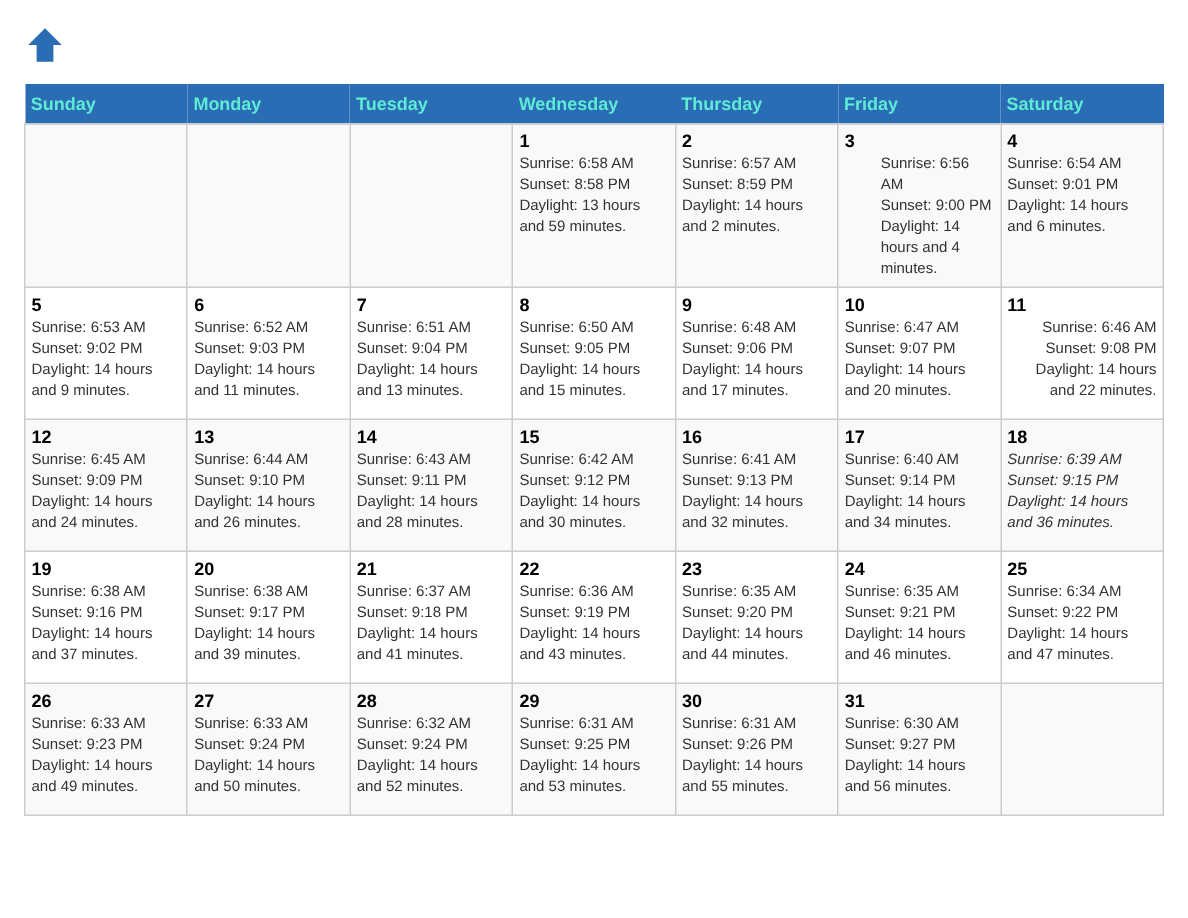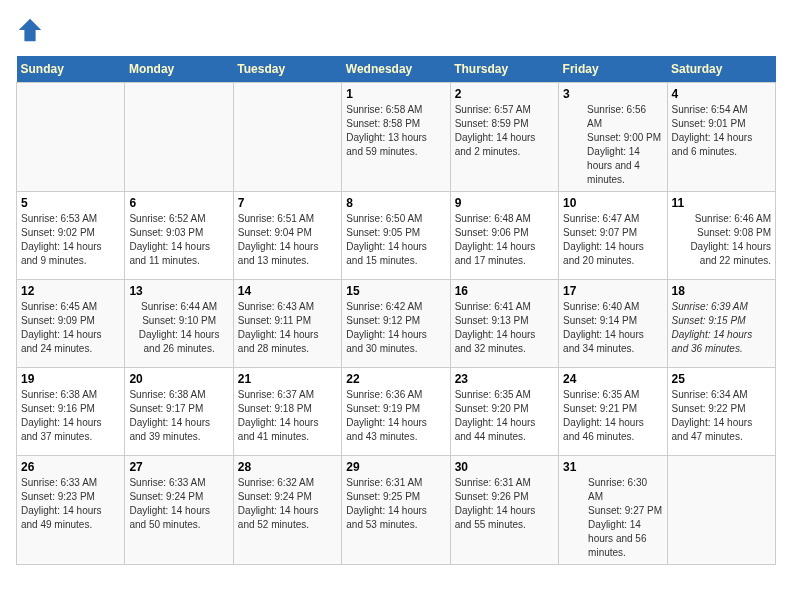--- a/index.html
+++ b/index.html
@@ -44,21 +44,21 @@
       font-size: 14px;
       color: #333;
     }
     table {
       width: 100%;
       border-collapse: collapse;
       font-size: 11px;
     }
     thead tr th {
       background-color: #2a6db5;
-      color: #fef9c3;
+      color: #5eead4;
       padding: 6px 4px;
       text-align: left;
       font-size: 12px;
       font-weight: bold;
     }
     tbody tr td {
       border: 1px solid #ccc;
       vertical-align: top;
       padding: 4px 4px;
       width: 14.28%;
@@ -193,21 +193,21 @@
       </tr>
       <tr>
         <td>
           <span class="day-num">12</span>
           <div class="cell-content" style="white-space: pre-line;">Sunrise: 6:45 AM
 Sunset: 9:09 PM
 Daylight: 14 hours and 24 minutes.</div>
         </td>
         <td>
           <span class="day-num">13</span>
-          <div class="cell-content" style="white-space: pre-line; text-align: center;">Sunrise: 6:44 AM
+          <div class="cell-content" style="white-space: pre-line;">Sunrise: 6:44 AM
 Sunset: 9:10 PM
 Daylight: 14 hours and 26 minutes.</div>
         </td>
         <td>
           <span class="day-num">14</span>
           <div class="cell-content" style="white-space: pre-line;">Sunrise: 6:43 AM
 Sunset: 9:11 PM
 Daylight: 14 hours and 28 minutes.</div>
         </td>
         <td>
@@ -305,20 +305,20 @@
 Daylight: 14 hours and 53 minutes.</div>
         </td>
         <td>
           <span class="day-num">30</span>
           <div class="cell-content" style="white-space: pre-line;">Sunrise: 6:31 AM
 Sunset: 9:26 PM
 Daylight: 14 hours and 55 minutes.</div>
         </td>
         <td>
           <span class="day-num">31</span>
-          <div class="cell-content" style="white-space: pre-line; margin-left: 25px;">Sunrise: 6:30 AM
+          <div class="cell-content" style="white-space: pre-line;">Sunrise: 6:30 AM
 Sunset: 9:27 PM
 Daylight: 14 hours and 56 minutes.</div>
         </td>
         <td class="empty-cell"></td>
       </tr>
     </tbody>
 </table>
 
 </body></html>

